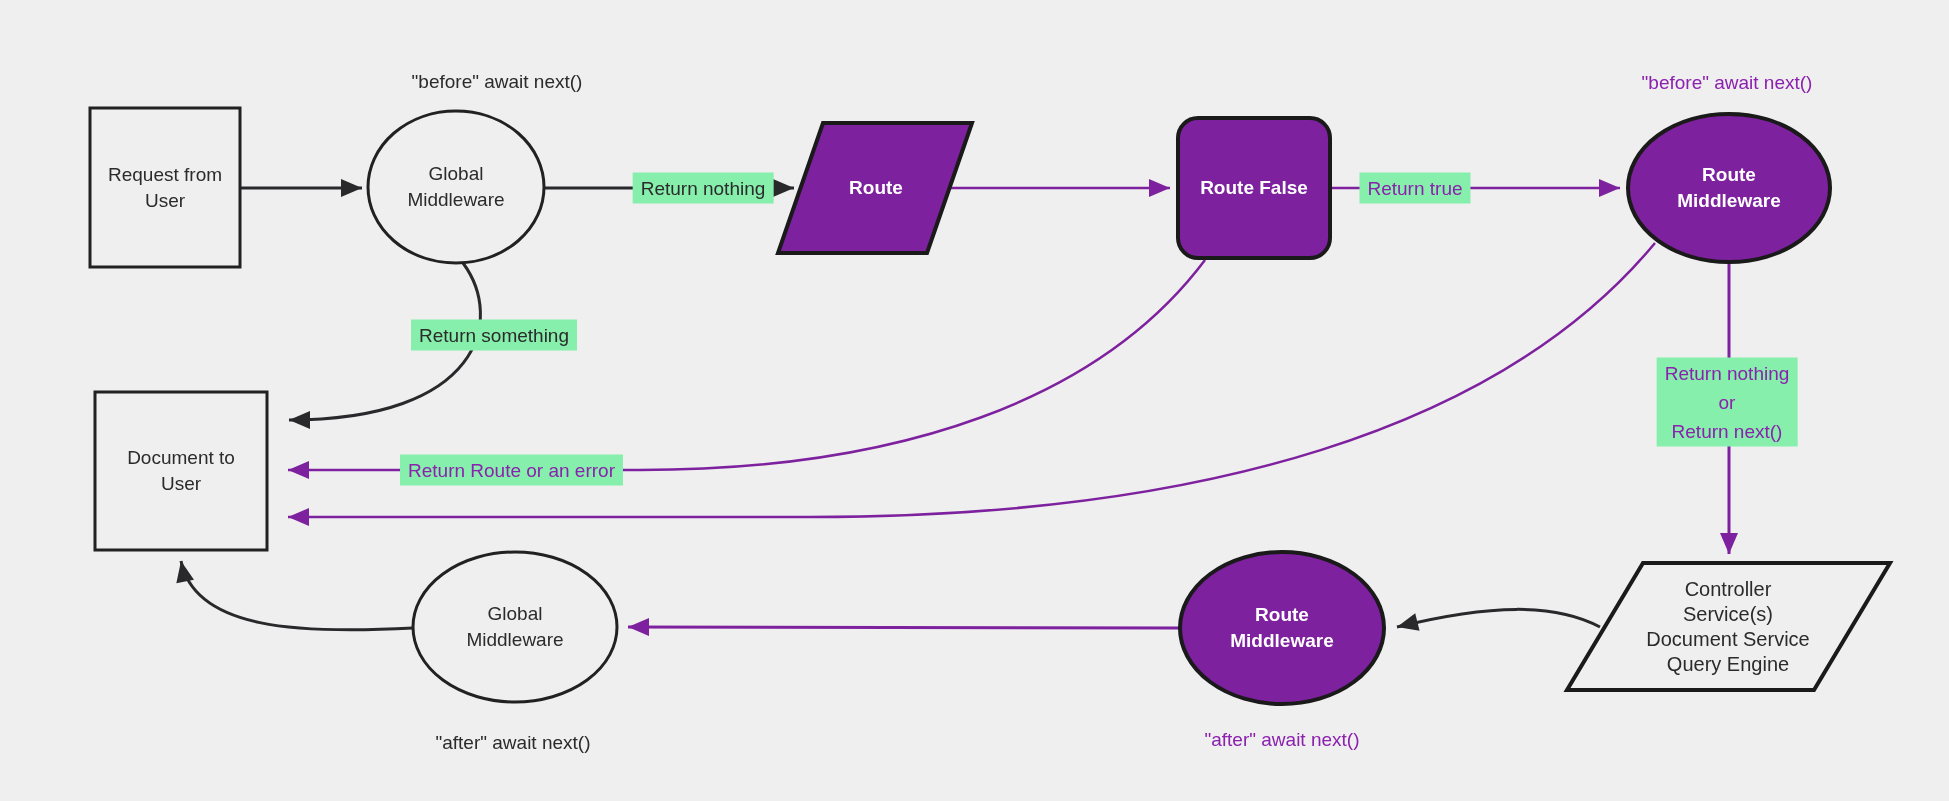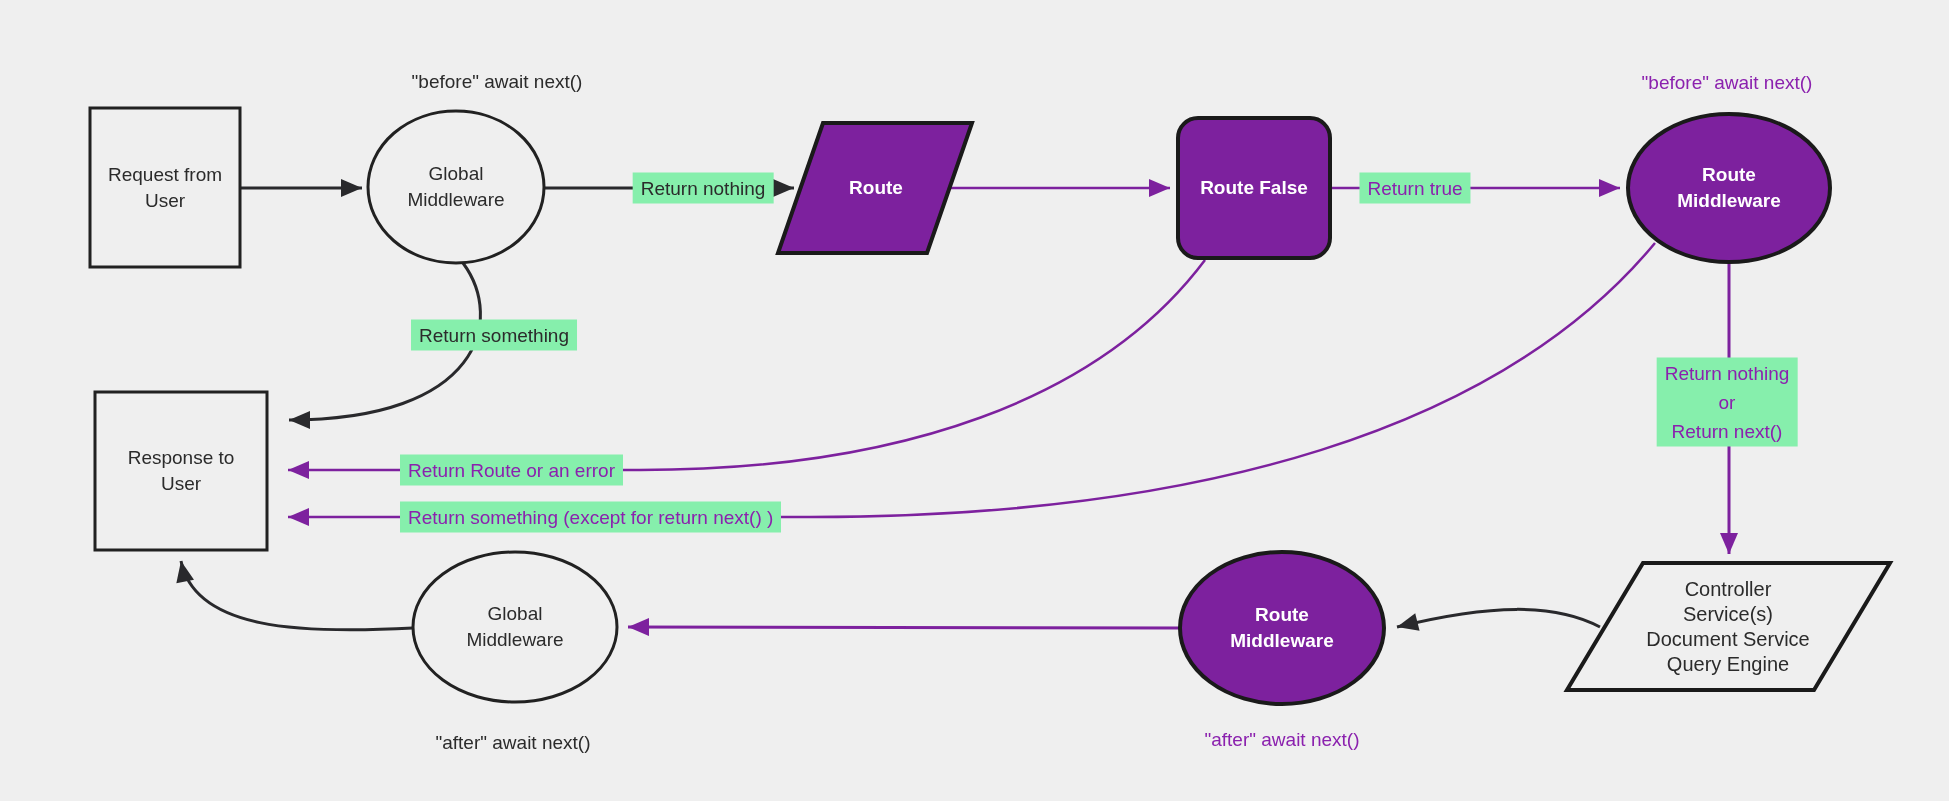--- a/index.html
+++ b/index.html
@@ -98,29 +98,28 @@
   <div class="node-label on-purple" style="left:1729px;top:188px;">Route
 Middleware</div>
   <div class="node-label small" style="left:1728px;top:627px;">Controller
 Service(s)
 Document Service
 Query Engine</div>
   <div class="node-label on-purple" style="left:1282px;top:628px;">Route
 Middleware</div>
   <div class="node-label" style="left:515px;top:627px;">Global
 Middleware</div>
-  <div class="node-label" style="left:181px;top:471px;">Response to
+  <div class="node-label" style="left:181px;top:471px;">Document to
 User</div>
 
   <div class="edge-label no-bg dark-text" style="left:497px;top:81px;">"before" await next()</div>
   <div class="edge-label dark-text" style="left:703px;top:188px;">Return nothing</div>
   <div class="edge-label purple-text" style="left:1415px;top:188px;">Return true</div>
   <div class="edge-label no-bg purple-text" style="left:1727px;top:82px;">"before" await next()</div>
   <div class="edge-label purple-text" style="left:1727px;top:402px;">Return nothing
 or
 Return next()</div>
   <div class="edge-label left-anchor purple-text" style="left:400px;top:470px;">Return Route or an error</div>
-  <div class="edge-label left-anchor purple-text" style="left:400px;top:517px;">Return something (except for return next() )</div>
   <div class="edge-label dark-text" style="left:494px;top:323px;margin-top:12px;">Return something</div>
   <div class="edge-label no-bg purple-text" style="left:1282px;top:739px;">"after" await next()</div>
   <div class="edge-label no-bg dark-text" style="left:513px;top:742px;">"after" await next()</div>
 
 </div>
 
 </body></html>

